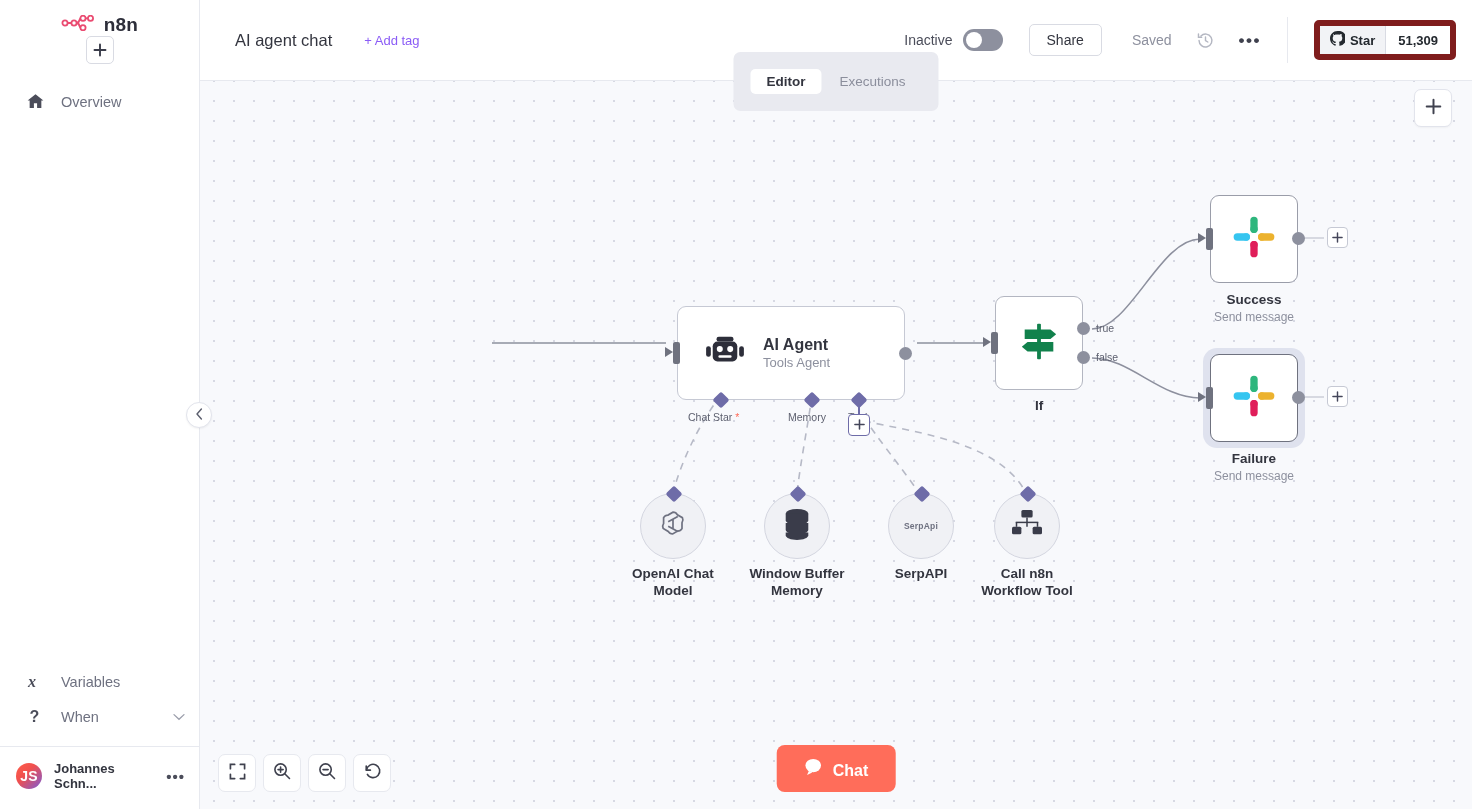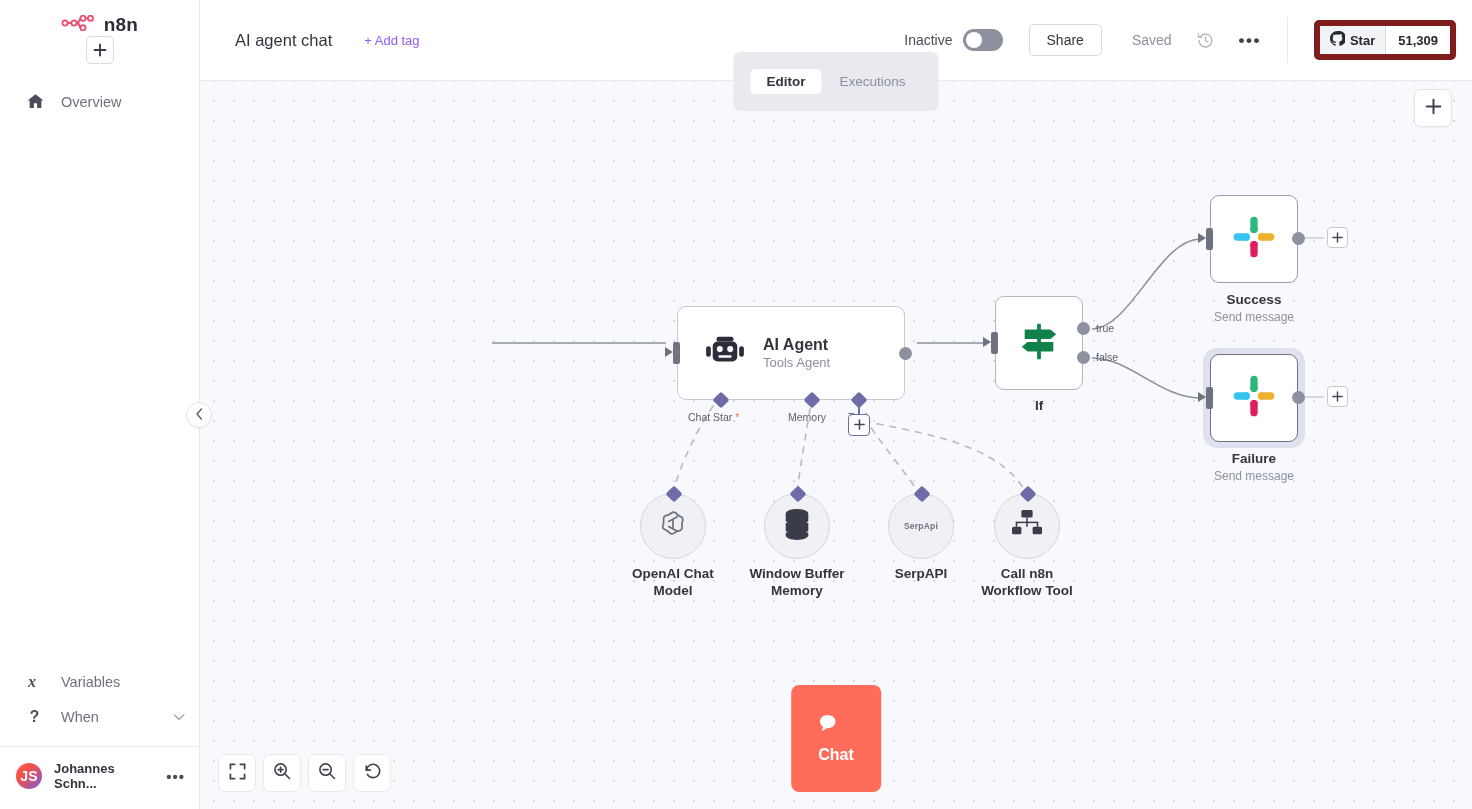--- a/index.html
+++ b/index.html
@@ -176,23 +176,23 @@
   }
 
   .zoom-bar { position: absolute; left: 18px; bottom: 17px; display: flex; gap: 7px; }
   .zbtn {
     width: 38px; height: 38px; background: #fff; border: 1px solid #e7e9ef;
     border-radius: 7px; display: flex; align-items: center; justify-content: center;
     cursor: pointer; color: #3f414e;
   }
   .chat-btn {
     position: absolute; left: 50%; transform: translateX(-50%); bottom: 17px;
-    background: #ff6d5a; color: #fff; border-radius: 8px; padding: 28px 27px;
-    display: flex; align-items: flex-start; gap: 10px; font-size: 16px; font-weight: 700;
-    cursor: pointer; border: none; font-family: inherit; flex-direction: column;
+    background: #ff6d5a; color: #fff; border-radius: 8px; padding: 12px 27px;
+    display: flex; align-items: flex-end; gap: 10px; font-size: 16px; font-weight: 700;
+    cursor: pointer; border: none; font-family: inherit;
   }
 </style>
 </head>
 <body>
 
 <div id="app">
 
   <div id="sidebar">
 
     <div class="side-top">

